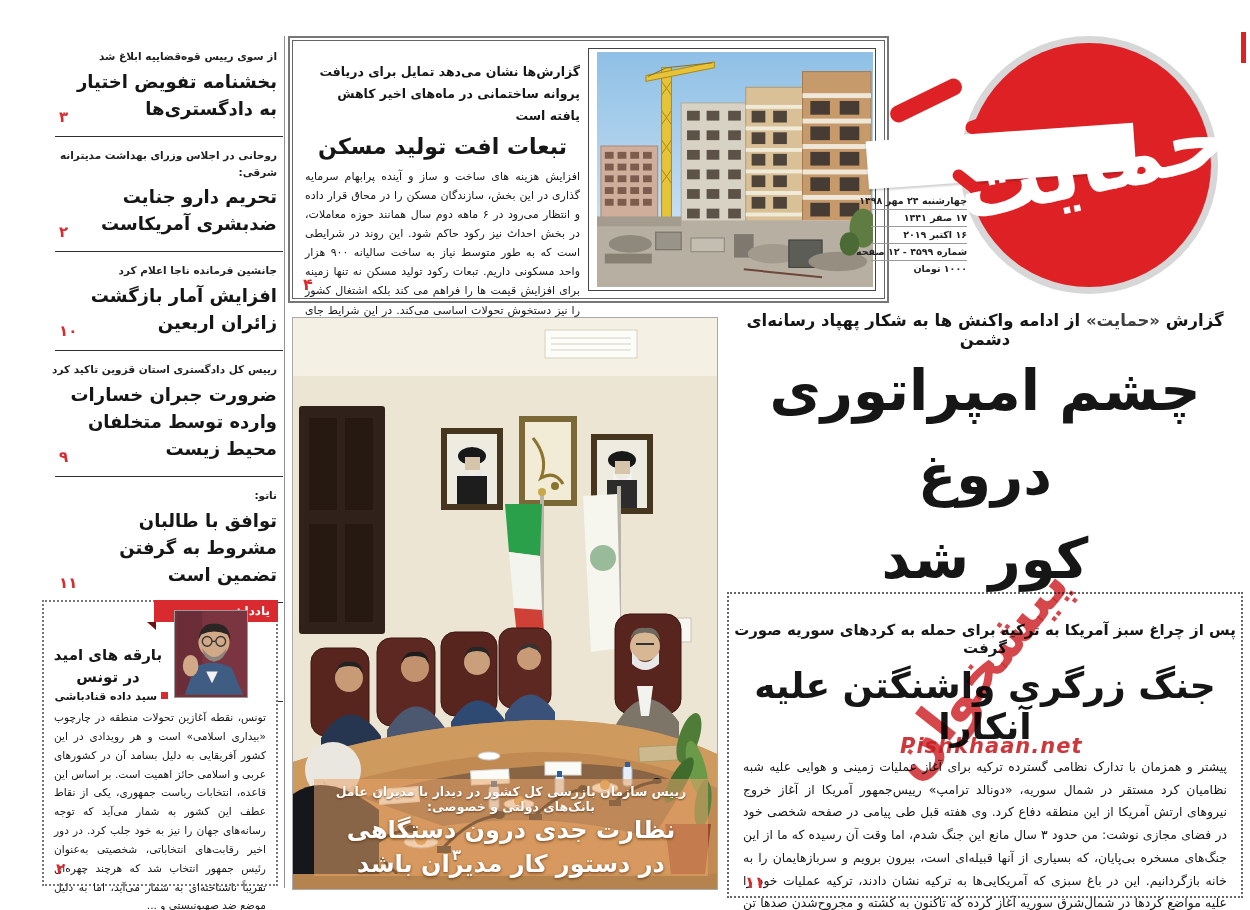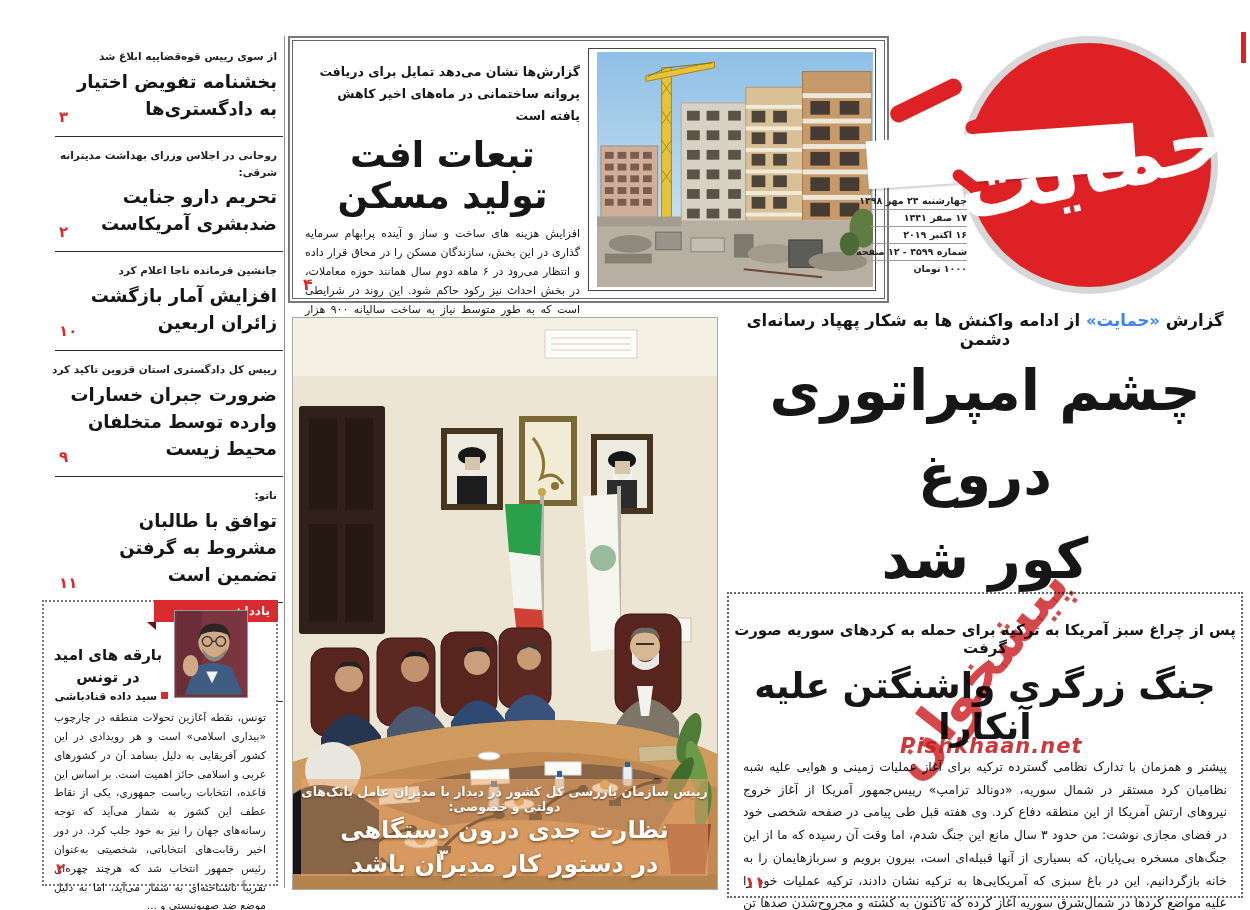--- a/index.html
+++ b/index.html
@@ -7,21 +7,21 @@
         font-family:"DejaVu Sans",sans-serif;color:#161616;direction:rtl;}
 
   
   .vrule{position:absolute;left:284px;top:36px;width:1px;height:852px;background:#909090;}
   .leftcol{position:absolute;left:33px;top:38px;width:250px;}
   .litem{position:relative;padding:10px 6px 14px 0;min-height:72px;}
   .litem .k{font-size:10.5px;font-weight:bold;color:#222;line-height:1.6;}
   .litem .t{font-size:18px;font-weight:bold;line-height:1.5;padding-left:34px;margin-top:3px;}
   .litem .pg{position:absolute;left:26px;bottom:10px;color:#d92b2f;font-weight:bold;font-size:15px;}
   .sep{height:1px;background:#2e2e2e;margin-left:22px;}
-  .brand-red{color:#3b82f6;}
+  .brand-red{color:#404040;}
 
   
   .note{position:absolute;left:42px;top:600px;width:236px;height:286px;border:2px dotted #777;
         background:#fff;box-sizing:border-box;}
   .note-tab{position:absolute;right:-2px;top:-2px;width:124px;height:22px;background:#d92b2f;color:#fff;
             font-size:12px;font-weight:bold;text-align:right;line-height:22px;padding:0 8px;box-sizing:border-box;}
   .note-fold{position:absolute;right:120px;top:20px;width:0;height:0;
              border-top:8px solid #6d1214;border-left:9px solid transparent;}
   .note-photo{position:absolute;right:28px;top:8px;width:72px;height:86px;border:1px solid #999;background:#7a3038;}
   .note-title{position:absolute;right:108px;top:18px;width:120px;font-size:15px;font-weight:bold;
@@ -33,21 +33,21 @@
   .sq{display:inline-block;width:7px;height:7px;background:#d92b2f;margin-left:4px;vertical-align:1px;}
 
   
   .housing{position:absolute;left:292px;top:40px;width:593px;height:259px;border:1px solid #666;
            outline:2px solid #777;outline-offset:2px;background:#fff;box-sizing:border-box;
            display:flex;flex-direction:row;}
   .h-photo{flex:0 0 282px;margin:7px 8px 7px 4px;border:1px solid #444;background:#fff;padding:2px;}
   .h-photo svg{display:block;width:276px;height:237px;}
   .h-text{position:relative;flex:1;padding:8px 4px 6px 12px;}
   .h-kicker{text-align:right;font-size:12.5px;font-weight:bold;line-height:1.75;margin-top:12px;}
-  .h-title{text-align:center;font-size:36px;font-weight:800;margin:7px 0 8px;}
+  .h-title{text-align:center;font-size:22px;font-weight:800;margin:7px 0 8px;}
   .h-body{font-size:11px;line-height:1.74;text-align:justify;}
   .h-pg{position:absolute;left:10px;bottom:4px;color:#d92b2f;font-weight:bold;font-size:16px;}
 
   
   .logo-area{position:absolute;left:865px;top:30px;width:381px;height:272px;}
   .ring{position:absolute;left:95px;top:6px;width:258px;height:258px;border-radius:50%;background:#d7d7d7;}
   .disc{position:absolute;left:102px;top:13px;width:244px;height:244px;border-radius:50%;background:#dd2125;}
   .band{position:absolute;left:2px;top:102px;width:268px;height:48px;background:#fff;
         transform:rotate(-4deg);box-shadow:0 2px 2px rgba(0,0,0,.18);}
   .logotext{position:absolute;left:112px;top:28px;width:230px;height:210px;display:flex;align-items:center;
@@ -79,21 +79,21 @@
           box-sizing:border-box;background:#fff;}
   .a-kicker{text-align:center;font-size:15px;font-weight:bold;margin-top:27px;}
   .a-title{text-align:center;font-size:36px;font-weight:800;margin:8px 0 9px;}
   .a-body{font-size:12.4px;line-height:1.83;text-align:justify;padding:0 14px;}
   .a-pg{position:absolute;left:16px;bottom:4px;color:#d92b2f;font-weight:bold;font-size:16px;}
 
   
   .photo{position:absolute;left:292px;top:317px;width:426px;height:573px;border:1px solid #aaa;
          box-sizing:border-box;background:#e9e2d2;}
   .photo svg{display:block;width:424px;height:571px;}
-  .caption{position:absolute;left:8px;right:9px;bottom:13px;height:97px;
+  .caption{position:absolute;left:21px;right:9px;bottom:13px;height:97px;
            background:rgba(233,166,106,.55);text-align:center;color:#fff;}
   .c-kicker{font-size:12.5px;font-weight:bold;margin-top:5px;text-shadow:0 1px 2px rgba(92,50,16,.85);}
   .c-title{font-size:24px;font-weight:800;line-height:1.4;text-shadow:0 1px 3px rgba(92,50,16,.9);}
   .c-pg{position:absolute;left:138px;bottom:12px;font-size:15px;font-weight:bold;color:#fff;
         text-shadow:0 1px 2px rgba(92,50,16,.85);}
 
   
   .wm{position:absolute;left:898px;top:632px;width:240px;height:160px;z-index:40;pointer-events:none;
       mix-blend-mode:multiply;}
   .wm-fa{position:absolute;right:34px;top:6px;font-size:58px;font-weight:bold;color:rgba(204,30,35,.82);

